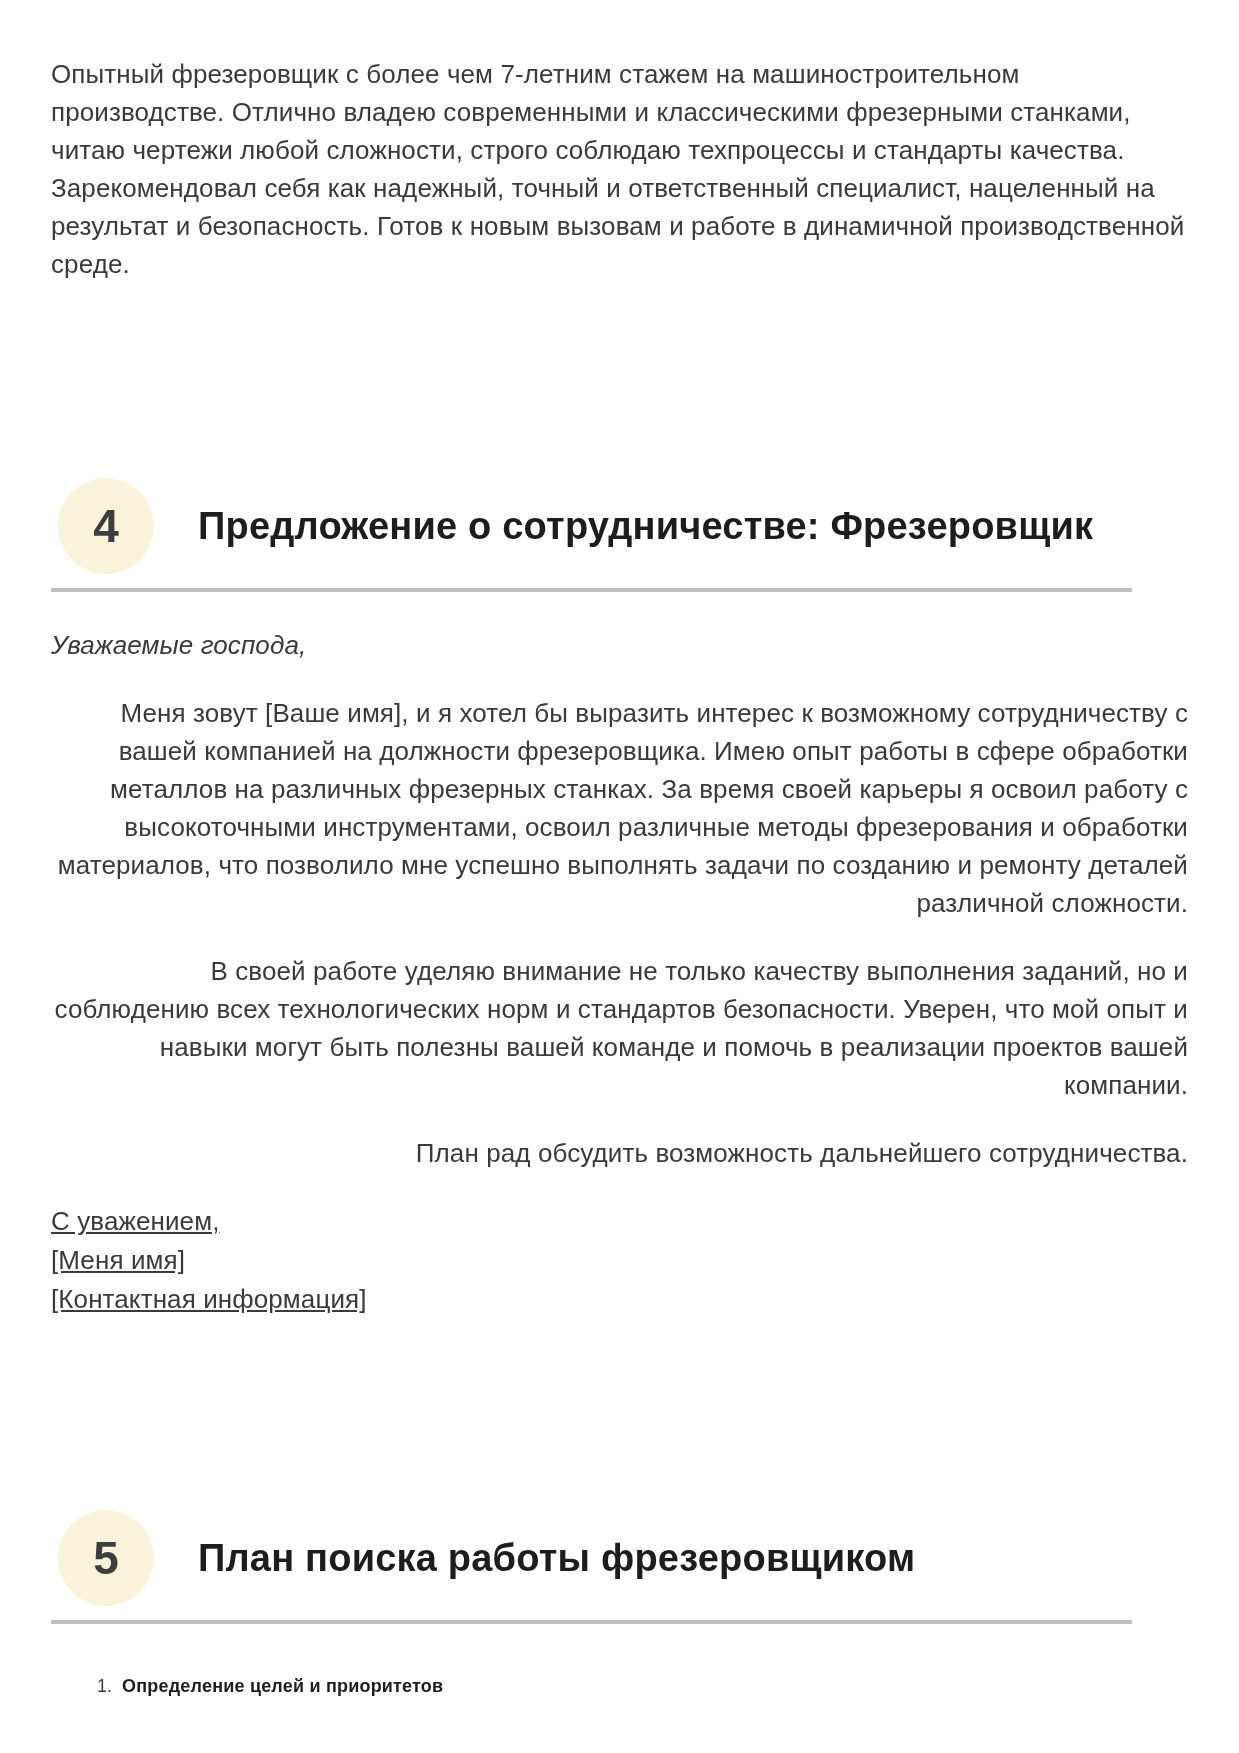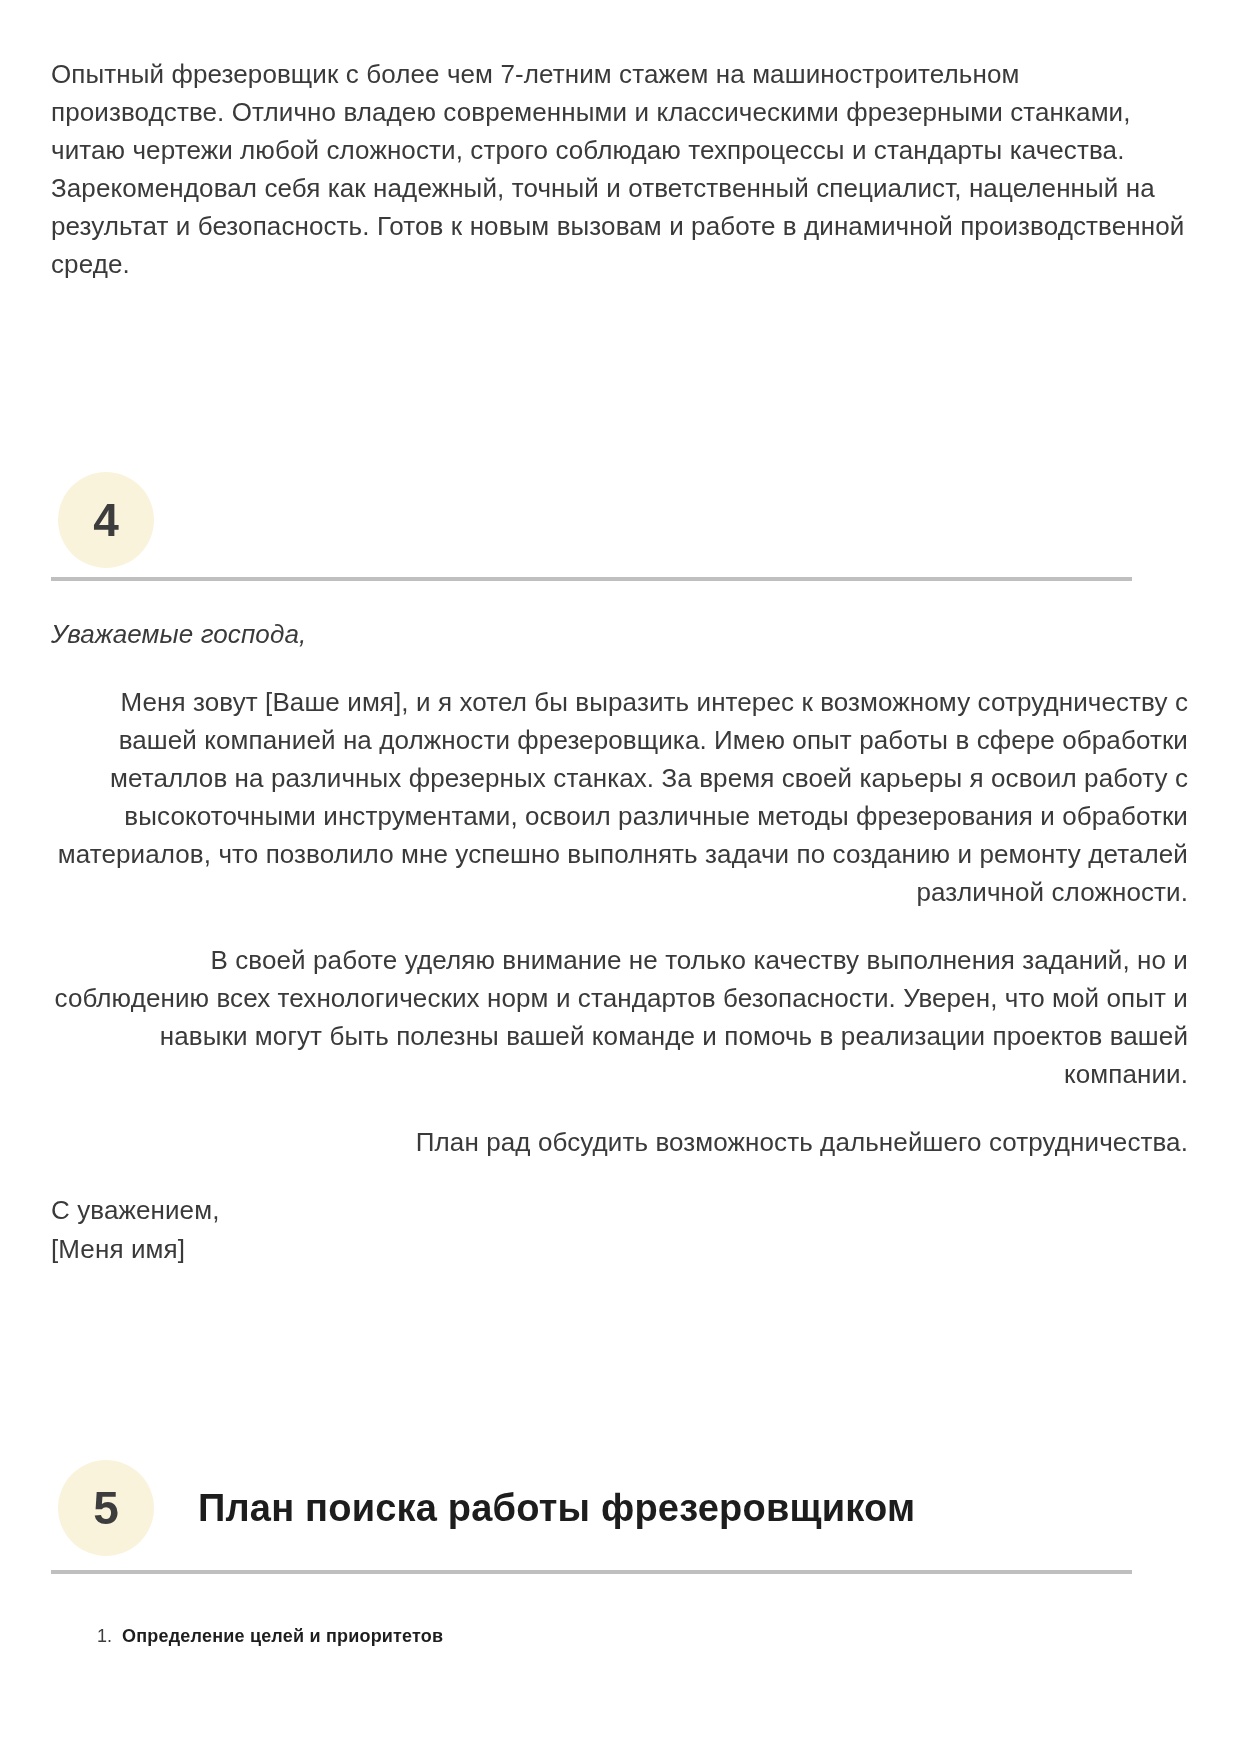--- a/index.html
+++ b/index.html
@@ -73,20 +73,21 @@
     margin-top: 34px;
     font-style: italic;
   }
   .letter-par {
     margin-top: 30px;
     text-align: right;
   }
   .signature {
     margin-top: 30px;
     line-height: 39px;
+    text-decoration: underline;
   }
   .plan-item {
     margin-top: 43px;
     padding-left: 46px;
     font-size: 18px;
     line-height: 38px;
   }
   .plan-marker {
     color: #3d3d3d;
     font-weight: 400;
@@ -102,34 +103,36 @@
 <body>
 
 <div class="page">
 
   <p class="body-text summary">Опытный фрезеровщик с более чем 7-летним стажем на машиностроительном производстве. Отлично владею современными и классическими фрезерными станками, читаю чертежи любой сложности, строго соблюдаю техпроцессы и стандарты качества. Зарекомендовал себя как надежный, точный и ответственный специалист, нацеленный на результат и безопасность. Готов к новым вызовам и работе в динамичной производственной среде.</p>
 
   <div class="section-header">
     <div class="num-circle">
       <span>4</span>
     </div>
+    <h2 class="section-title">Предложение о сотрудничестве: Фрезеровщик</h2>
   </div>
   <div class="section-divider"></div>
 
   <p class="body-text salutation">Уважаемые господа,</p>
 
   <p class="body-text letter-par">Меня зовут [Ваше имя], и я хотел бы выразить интерес к возможному сотрудничеству с вашей компанией на должности фрезеровщика. Имею опыт работы в сфере обработки металлов на различных фрезерных станках. За время своей карьеры я освоил работу с высокоточными инструментами, освоил различные методы фрезерования и обработки материалов, что позволило мне успешно выполнять задачи по созданию и ремонту деталей различной сложности.</p>
 
   <p class="body-text letter-par">В своей работе уделяю внимание не только качеству выполнения заданий, но и соблюдению всех технологических норм и стандартов безопасности. Уверен, что мой опыт и навыки могут быть полезны вашей команде и помочь в реализации проектов вашей компании.</p>
 
   <p class="body-text letter-par">План рад обсудить возможность дальнейшего сотрудничества.</p>
 
   <div class="body-text signature">
     <div>С уважением,</div>
     <div>[Меня имя]</div>
+    <div>[Контактная информация]</div>
   </div>
 
   <div class="section-header second">
     <div class="num-circle">
       <span>5</span>
     </div>
     <h2 class="section-title">План поиска работы фрезеровщиком</h2>
   </div>
   <div class="section-divider"></div>
 

